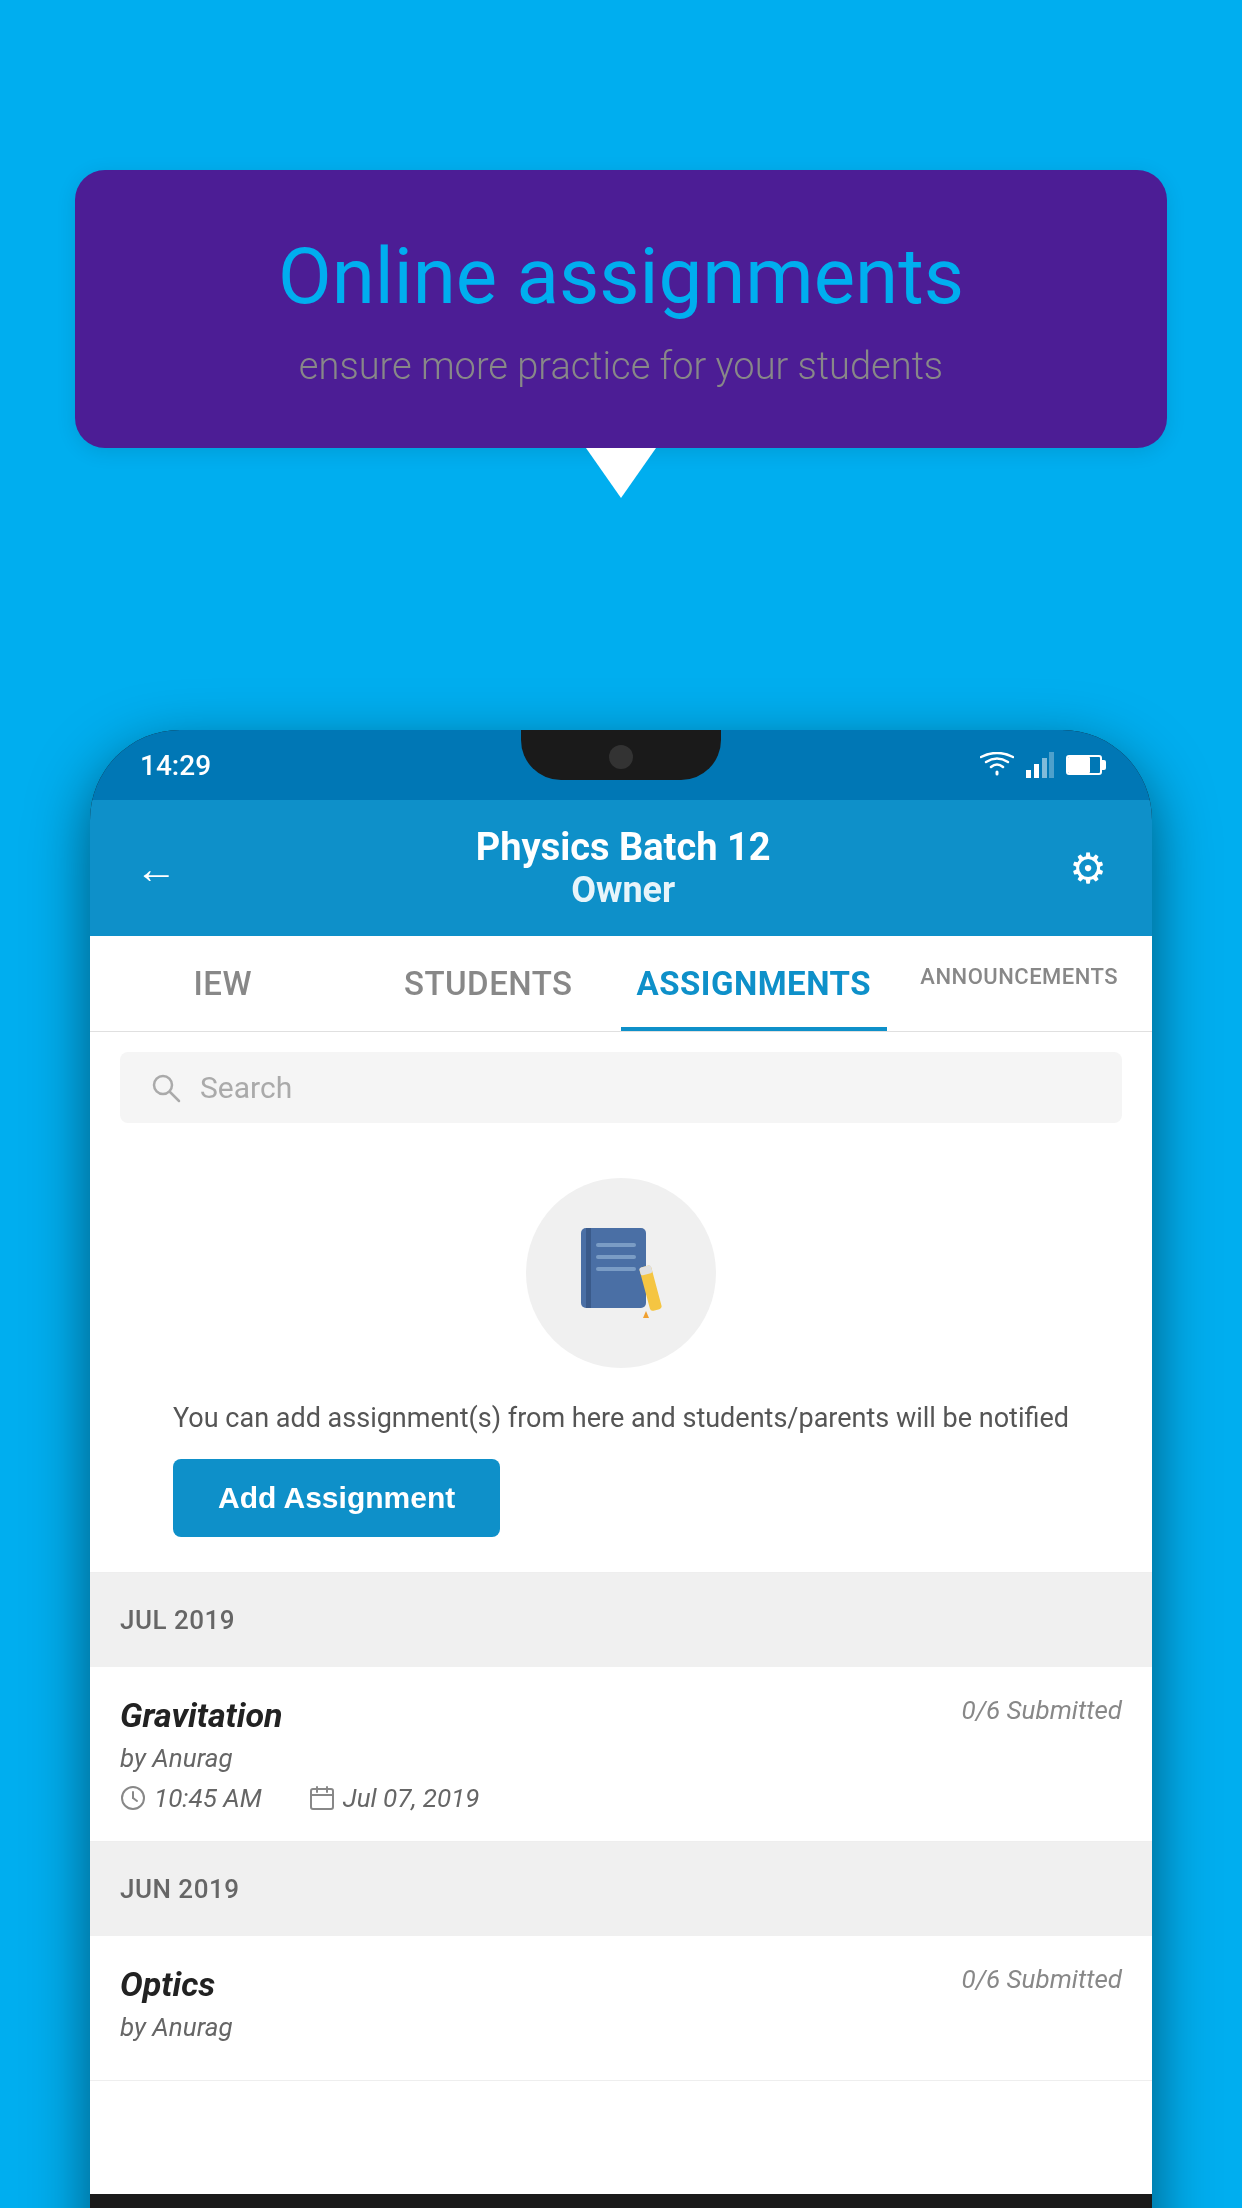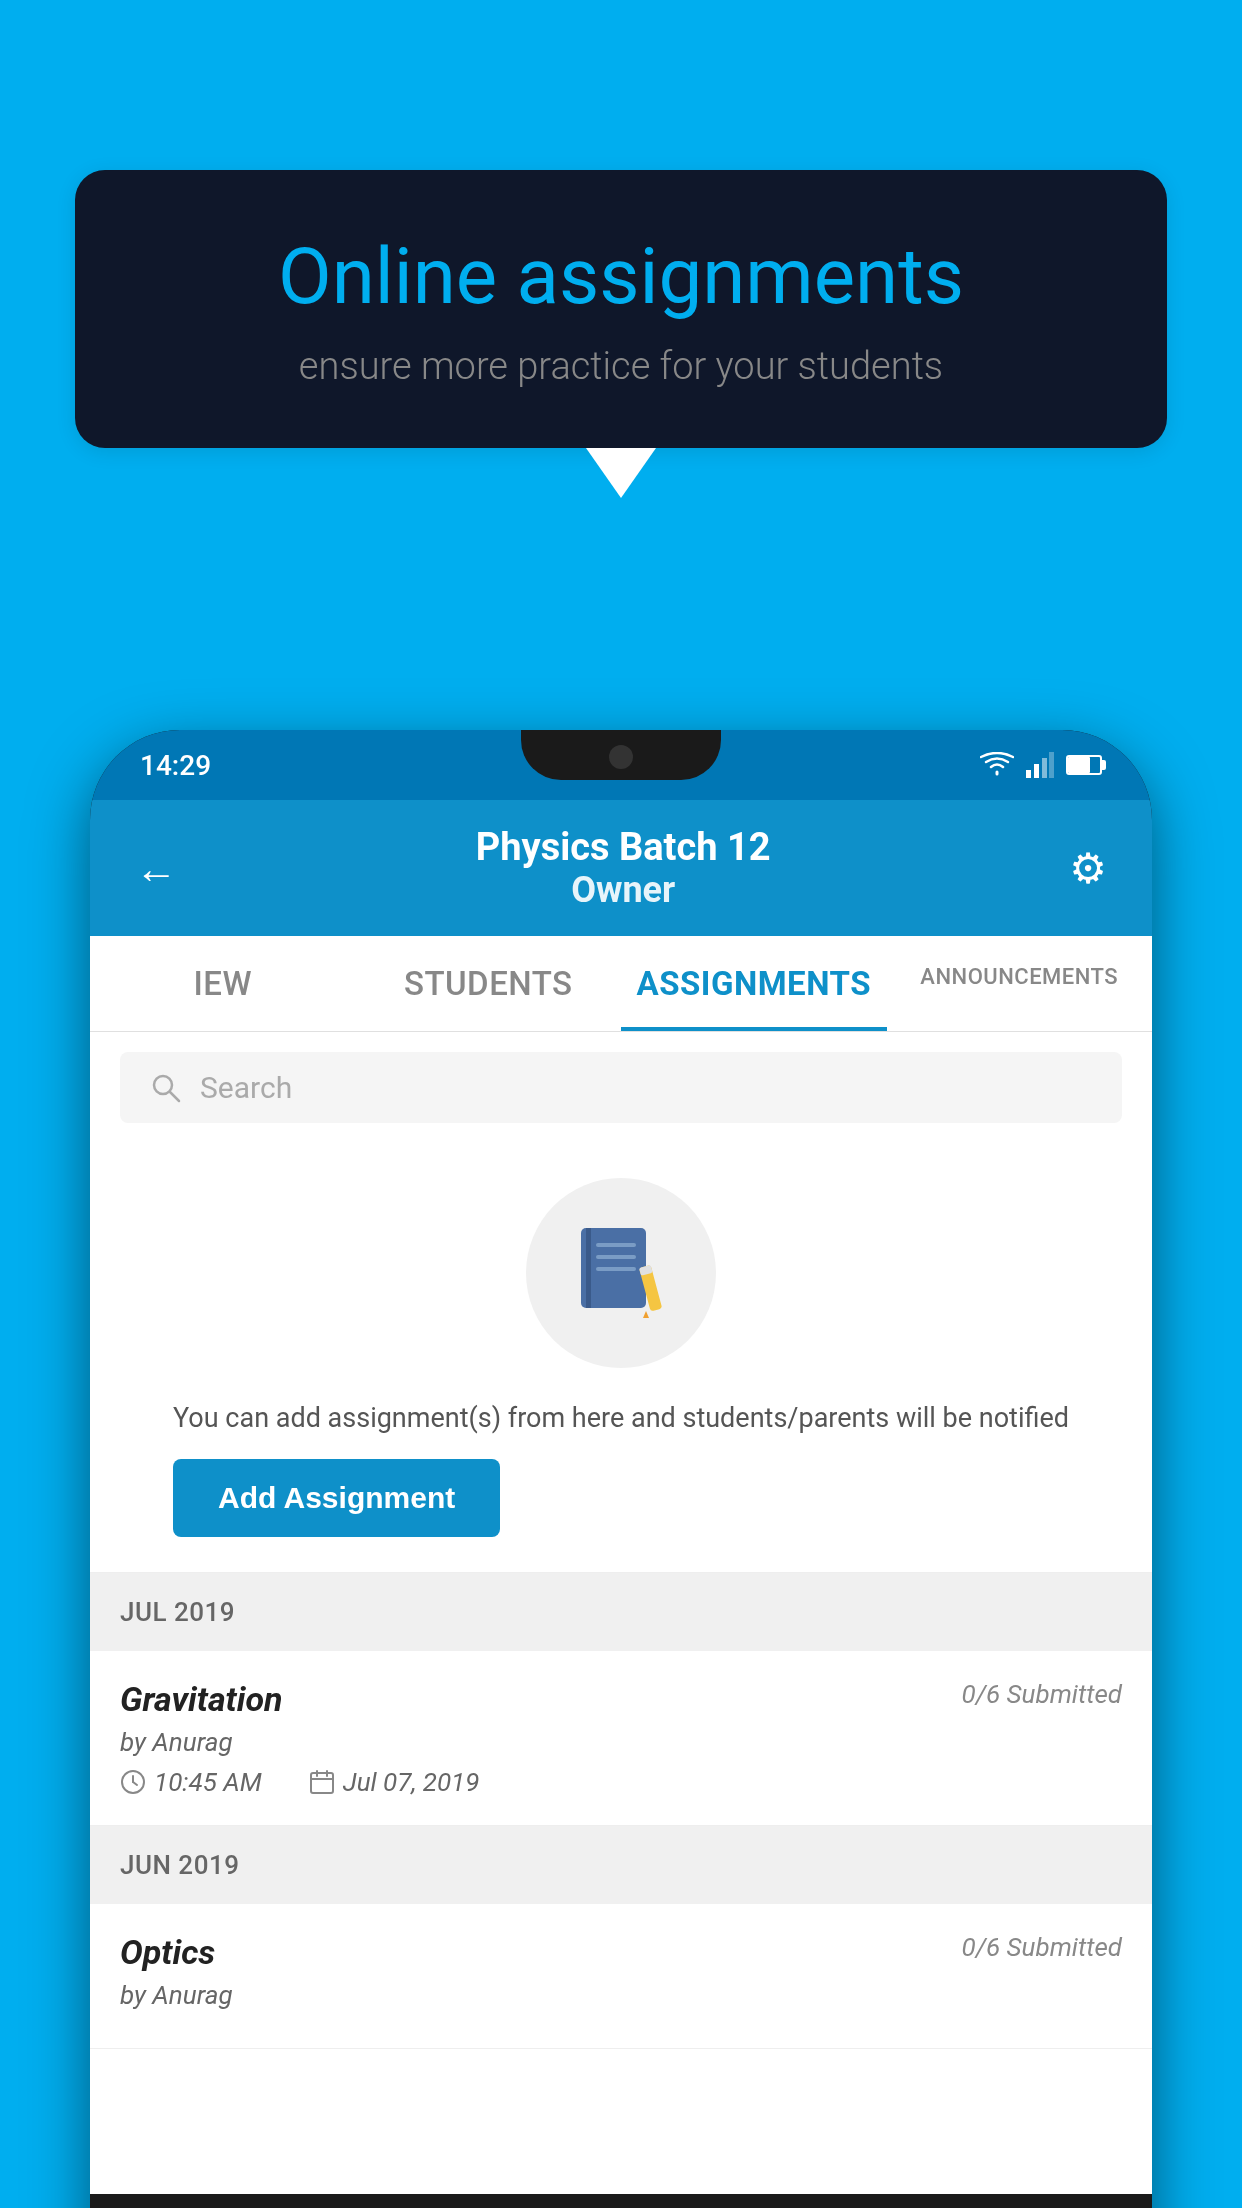--- a/index.html
+++ b/index.html
@@ -18,21 +18,21 @@
       position: absolute;
       top: 170px;
       left: 75px;
       right: 75px;
       display: flex;
       flex-direction: column;
       align-items: center;
     }
 
     .speech-bubble {
-      background: #0f172a;
+      background: #4c1d95;
       border-radius: 30px;
       padding: 60px 70px;
       width: 100%;
       box-shadow: 0 4px 20px rgba(0,0,0,0.1);
       text-align: center;
     }
 
     .speech-bubble-tail {
       width: 0;
       height: 0;
@@ -287,21 +287,21 @@
       border-radius: 8px;
       padding: 22px 45px;
       font-size: 30px;
       font-weight: 600;
       cursor: pointer;
     }
 
     
     .month-separator {
       background: #f0f0f0;
-      padding: 24px 30px;
+      padding: 32px 30px;
       font-size: 26px;
       color: #666;
       font-weight: 500;
       letter-spacing: 0.5px;
     }
 
     
     .assignment-item {
       padding: 28px 30px;
       border-bottom: 1px solid #eee;

